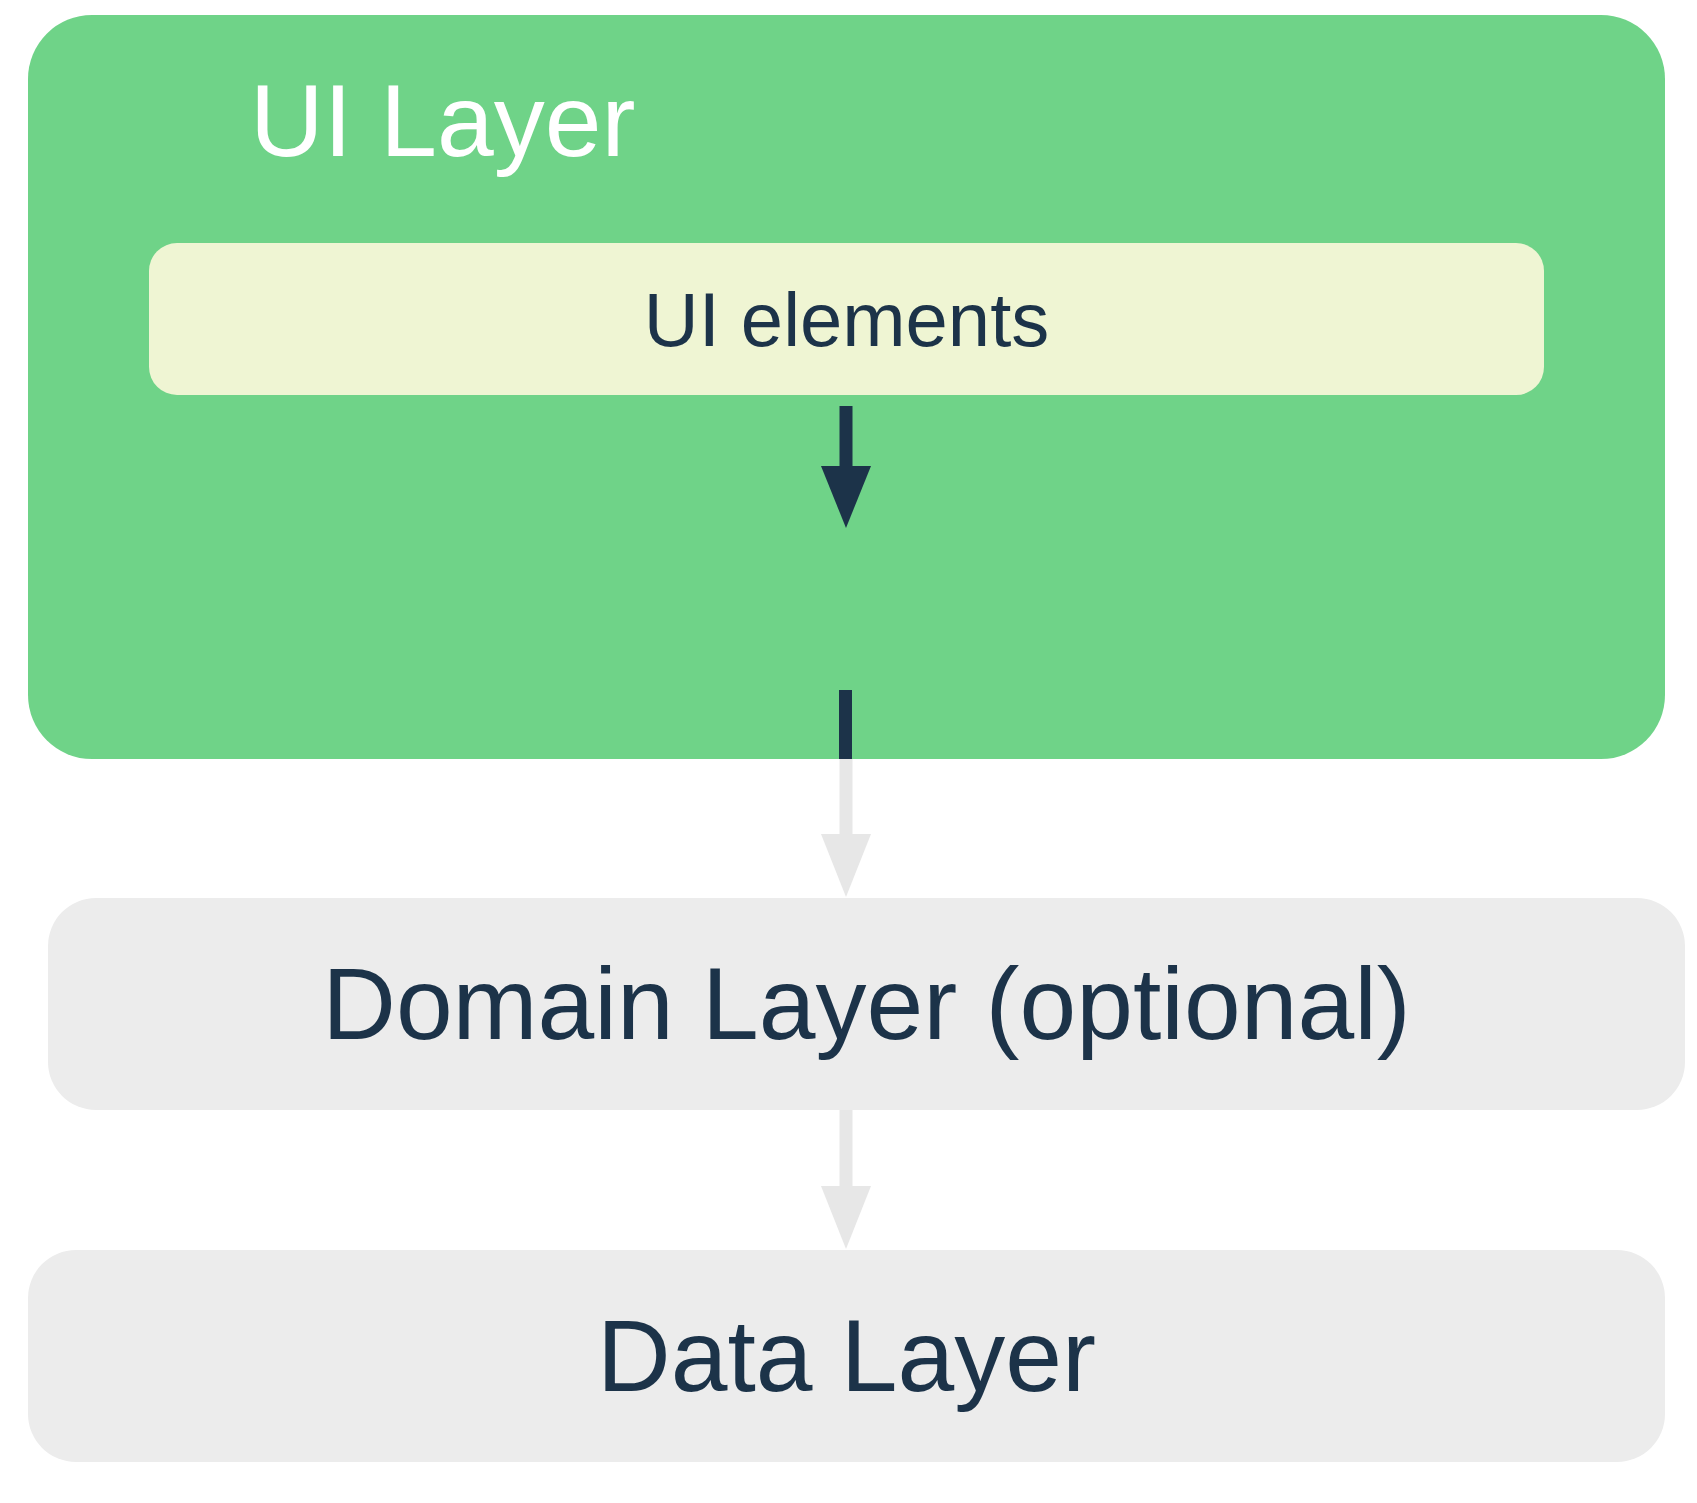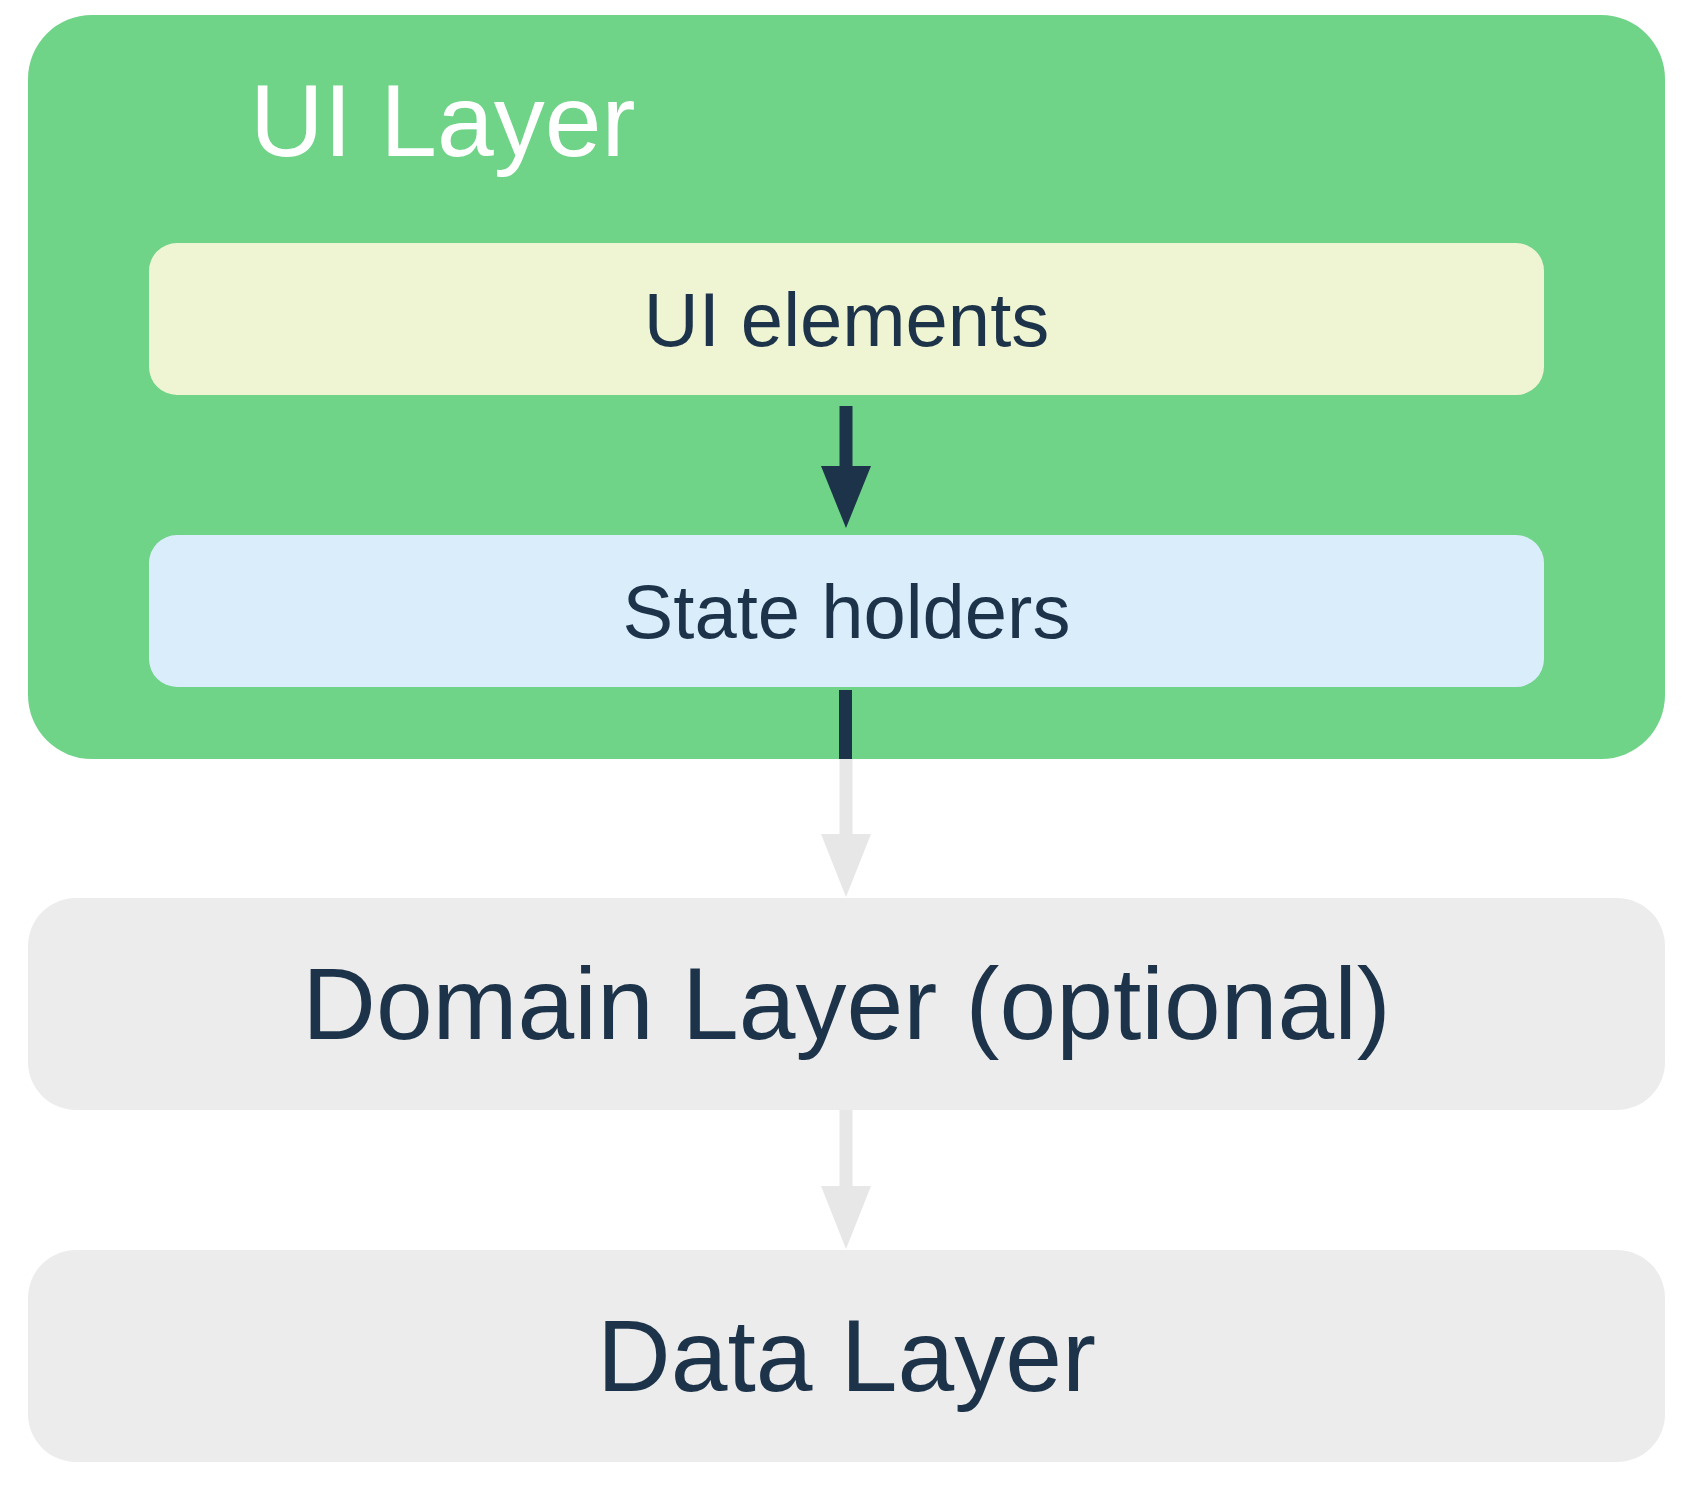--- a/index.html
+++ b/index.html
@@ -54,43 +54,40 @@
     left: 28px;
     width: 1637px; height: 212px;
     background: var(--gray_box, #ECECEC);
     border-radius: 48px;
     display: flex;
     align-items: center;
     justify-content: center;
     font-size: 102px;
     color: var(--navy, #1C3349);
   }
-  .domain-layer { top: 898px; }
+  .domain-layer { top: 898px; margin-left: 20px; }
   .data-layer   { top: 1250px; }
 </style>
 </head>
 <body>
 
 <div class="canvas">
 
   <section class="box ui-layer">
     <h2 class="ui-layer-title">UI Layer</h2>
 
     <div class="inner-box ui-elements-box">
       <span>UI elements</span>
     </div>
 
     <svg class="arrow" style="left:793px; top:391px;" width="50" height="122" viewBox="0 0 50 122">
       <rect x="18.5" y="0" width="13" height="64" style="fill:var(--navy,#1C3349)"></rect>
       <polygon points="0,60 50,60 25,122" style="fill:var(--navy,#1C3349)"></polygon>
     </svg>
 
-    <div class="inner-box state-holders-box">
-      <span>State holders</span>
-    </div>
 
     <svg class="arrow" style="left:811px; top:675px;" width="13" height="69" viewBox="0 0 13 69">
       <rect x="0" y="0" width="13" height="69" style="fill:var(--navy,#1C3349)"></rect>
     </svg>
   </section>
 
   <svg class="arrow" style="left:821px; top:759px;" width="50" height="139" viewBox="0 0 50 139">
     <rect x="18.5" y="0" width="13" height="79" style="fill:var(--arrow_gray,#E7E7E7)"></rect>
     <polygon points="0,75 50,75 25,138" style="fill:var(--arrow_gray,#E7E7E7)"></polygon>
   </svg>

